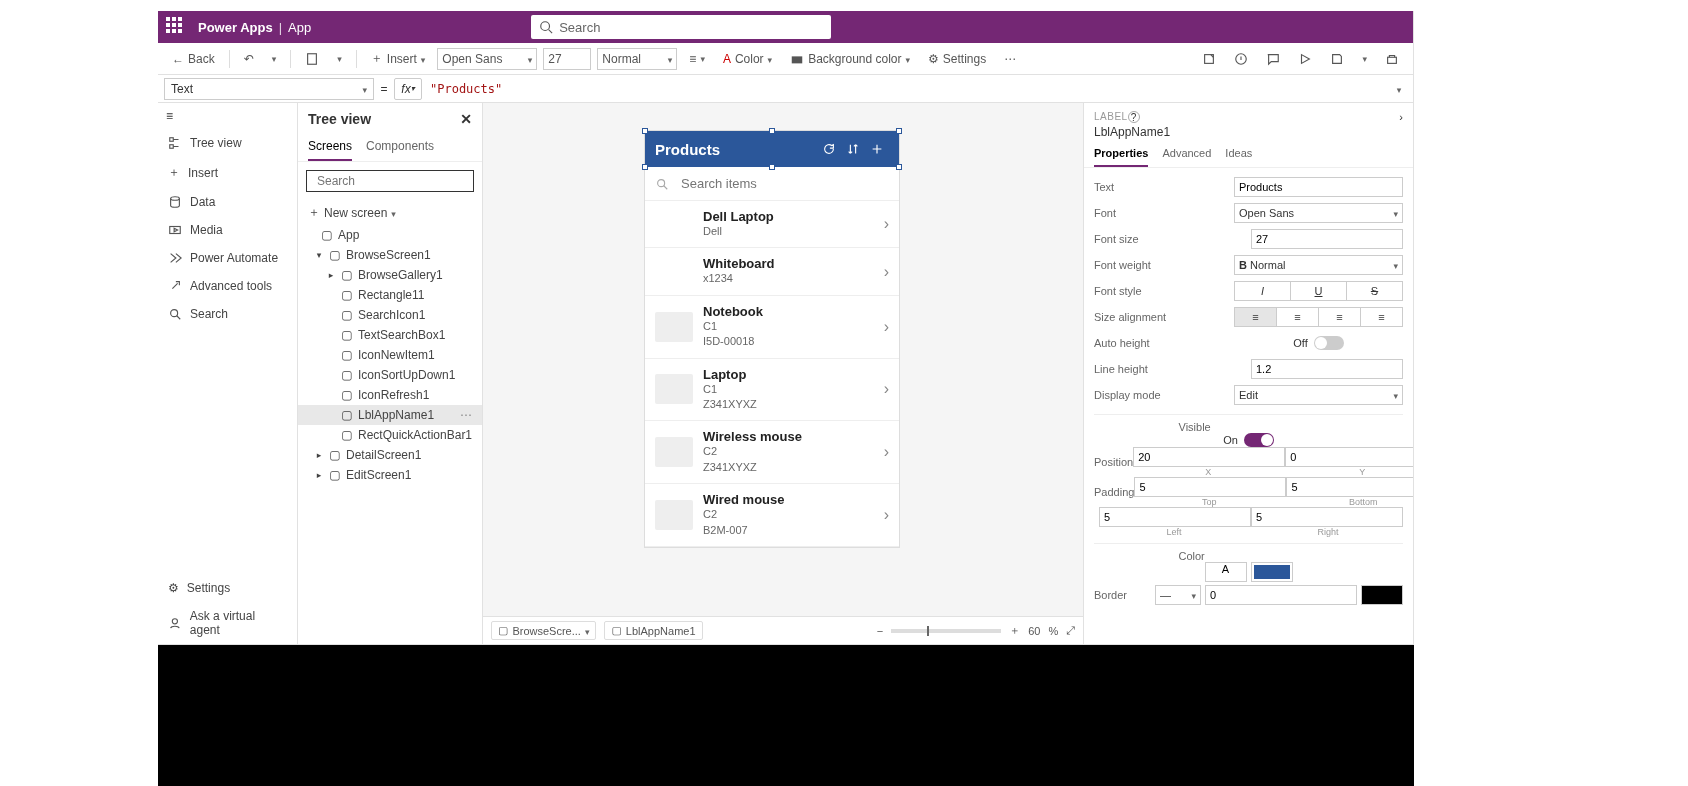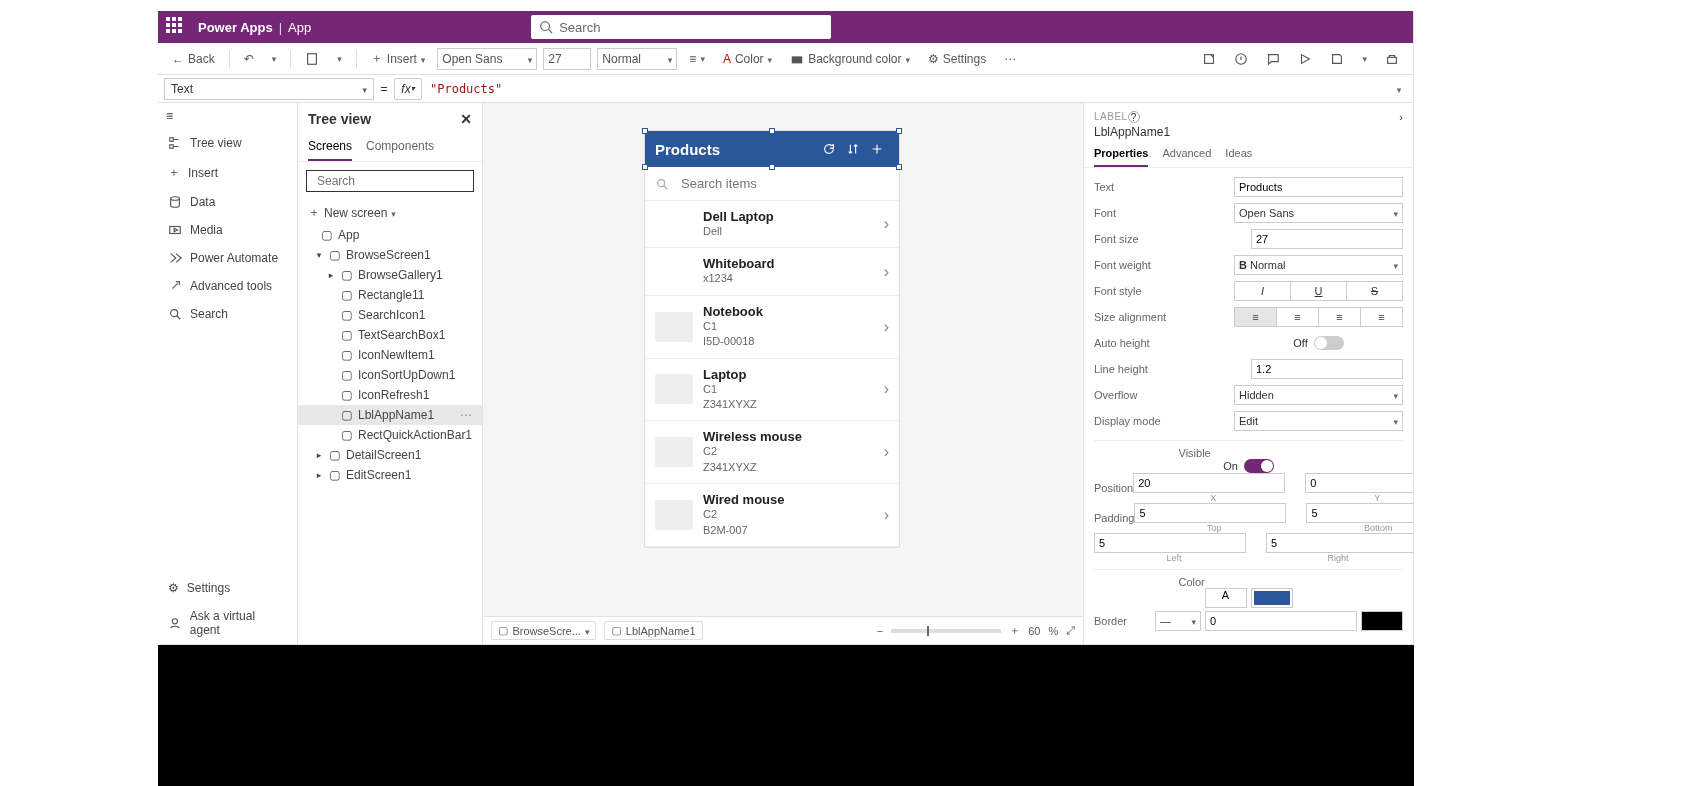--- a/index.html
+++ b/index.html
@@ -104,21 +104,21 @@
 .pselect { flex: 1; height: 20px; border: 1px solid #ccc; padding: 0 4px; font-size: 11px; background: #fff; display: flex; align-items: center; justify-content: space-between; cursor: pointer; }
 .btngroup { display: flex; flex: 1; }
 .btngroup .seg { flex: 1; height: 20px; border: 1px solid #ccc; display: flex; align-items: center; justify-content: center; cursor: pointer; font-size: 11px; }
 .btngroup .seg + .seg { border-left: none; }
 .btngroup .seg.active { background: #e5e5e5; }
 .toggle { width: 30px; height: 14px; border-radius: 7px; background: #ccc; position: relative; cursor: pointer; }
 .toggle.on { background: #742774; }
 .toggle .knob { width: 12px; height: 12px; border-radius: 50%; background: #fff; position: absolute; top: 1px; left: 1px; }
 .toggle.on .knob { left: auto; right: 1px; }
 .two-inputs { display: flex; flex-direction: column; flex: 1; }
-.two-inputs .row2 { display: flex; gap: 20px; }
+.two-inputs .row2 { display: flex; gap: 0; }
 .two-inputs .lbls { display: flex; gap: 4px; font-size: 9px; color: #999; text-align: center; }
 .two-inputs .lbls span { flex: 1; }
 .swatch { width: 42px; height: 20px; border: 1px solid #ccc; background: #000; cursor:pointer; }
 .prow.sep-above { border-top: 1px solid #eee; margin-top: 6px; padding-top: 6px; flex-direction: column; }
 .chev-down::after { content: "▾"; font-size: 9px; color: #666; }
 </style>
 </head>
 <body>
 
 <div class="frame">
@@ -572,29 +572,20 @@
               </div>
             </div>
         <div class="prow">
               <div class="plabel">Line height</div>
               <div class="pctrl">
                 <span style="flex:1"></span>
                 <input class="pinput" style="flex: 0 0 70px;" value="1.2">
               </div>
             </div>
         <div class="prow">
-              <div class="plabel">Overflow</div>
-              <div class="pctrl">
-                <div class="pselect">
-                  <span>Hidden</span>
-                  <span class="chev-down"></span>
-                </div>
-              </div>
-            </div>
-        <div class="prow">
               <div class="plabel">Display mode</div>
               <div class="pctrl">
                 <div class="pselect">
                   <span>Edit</span>
                   <span class="chev-down"></span>
                 </div>
               </div>
             </div>
 
         <div class="prow sep-above">

